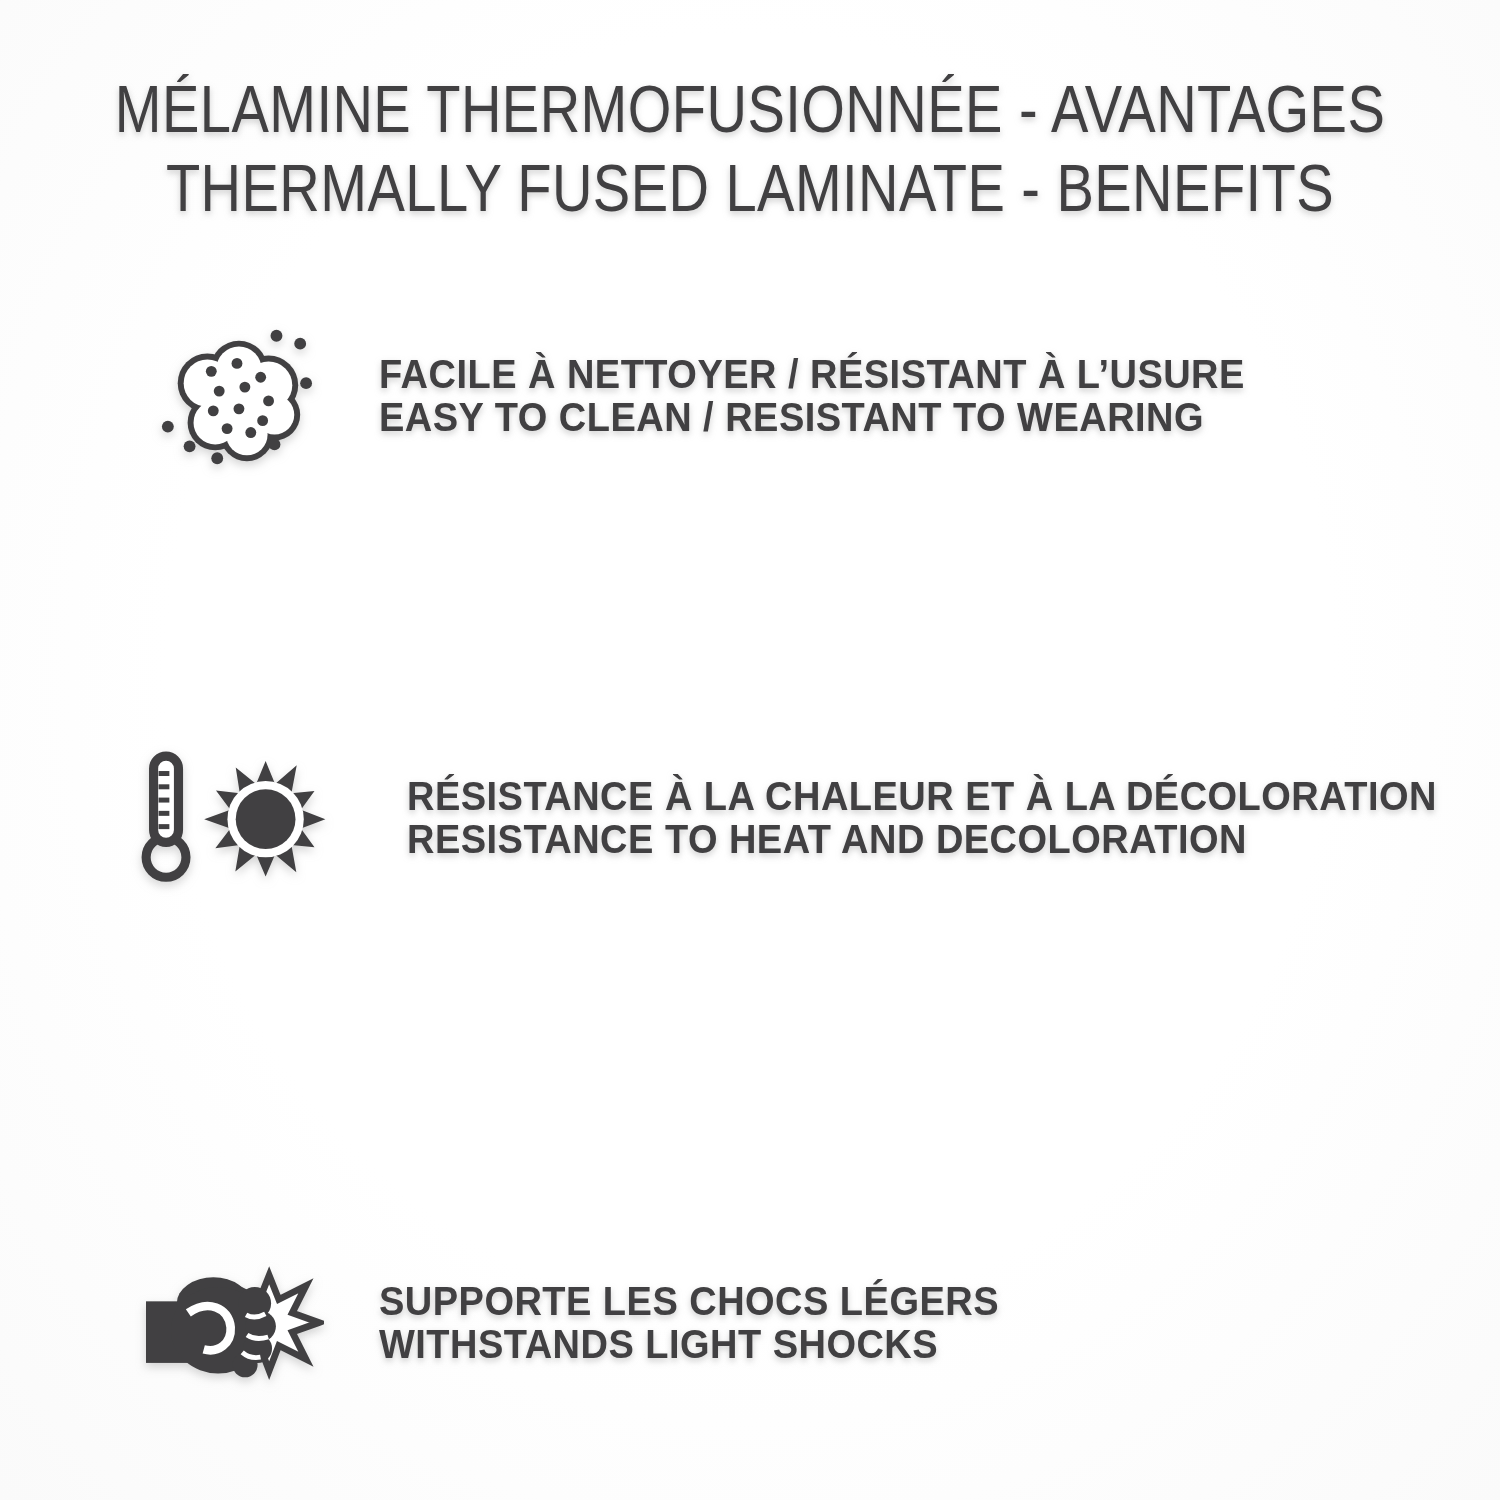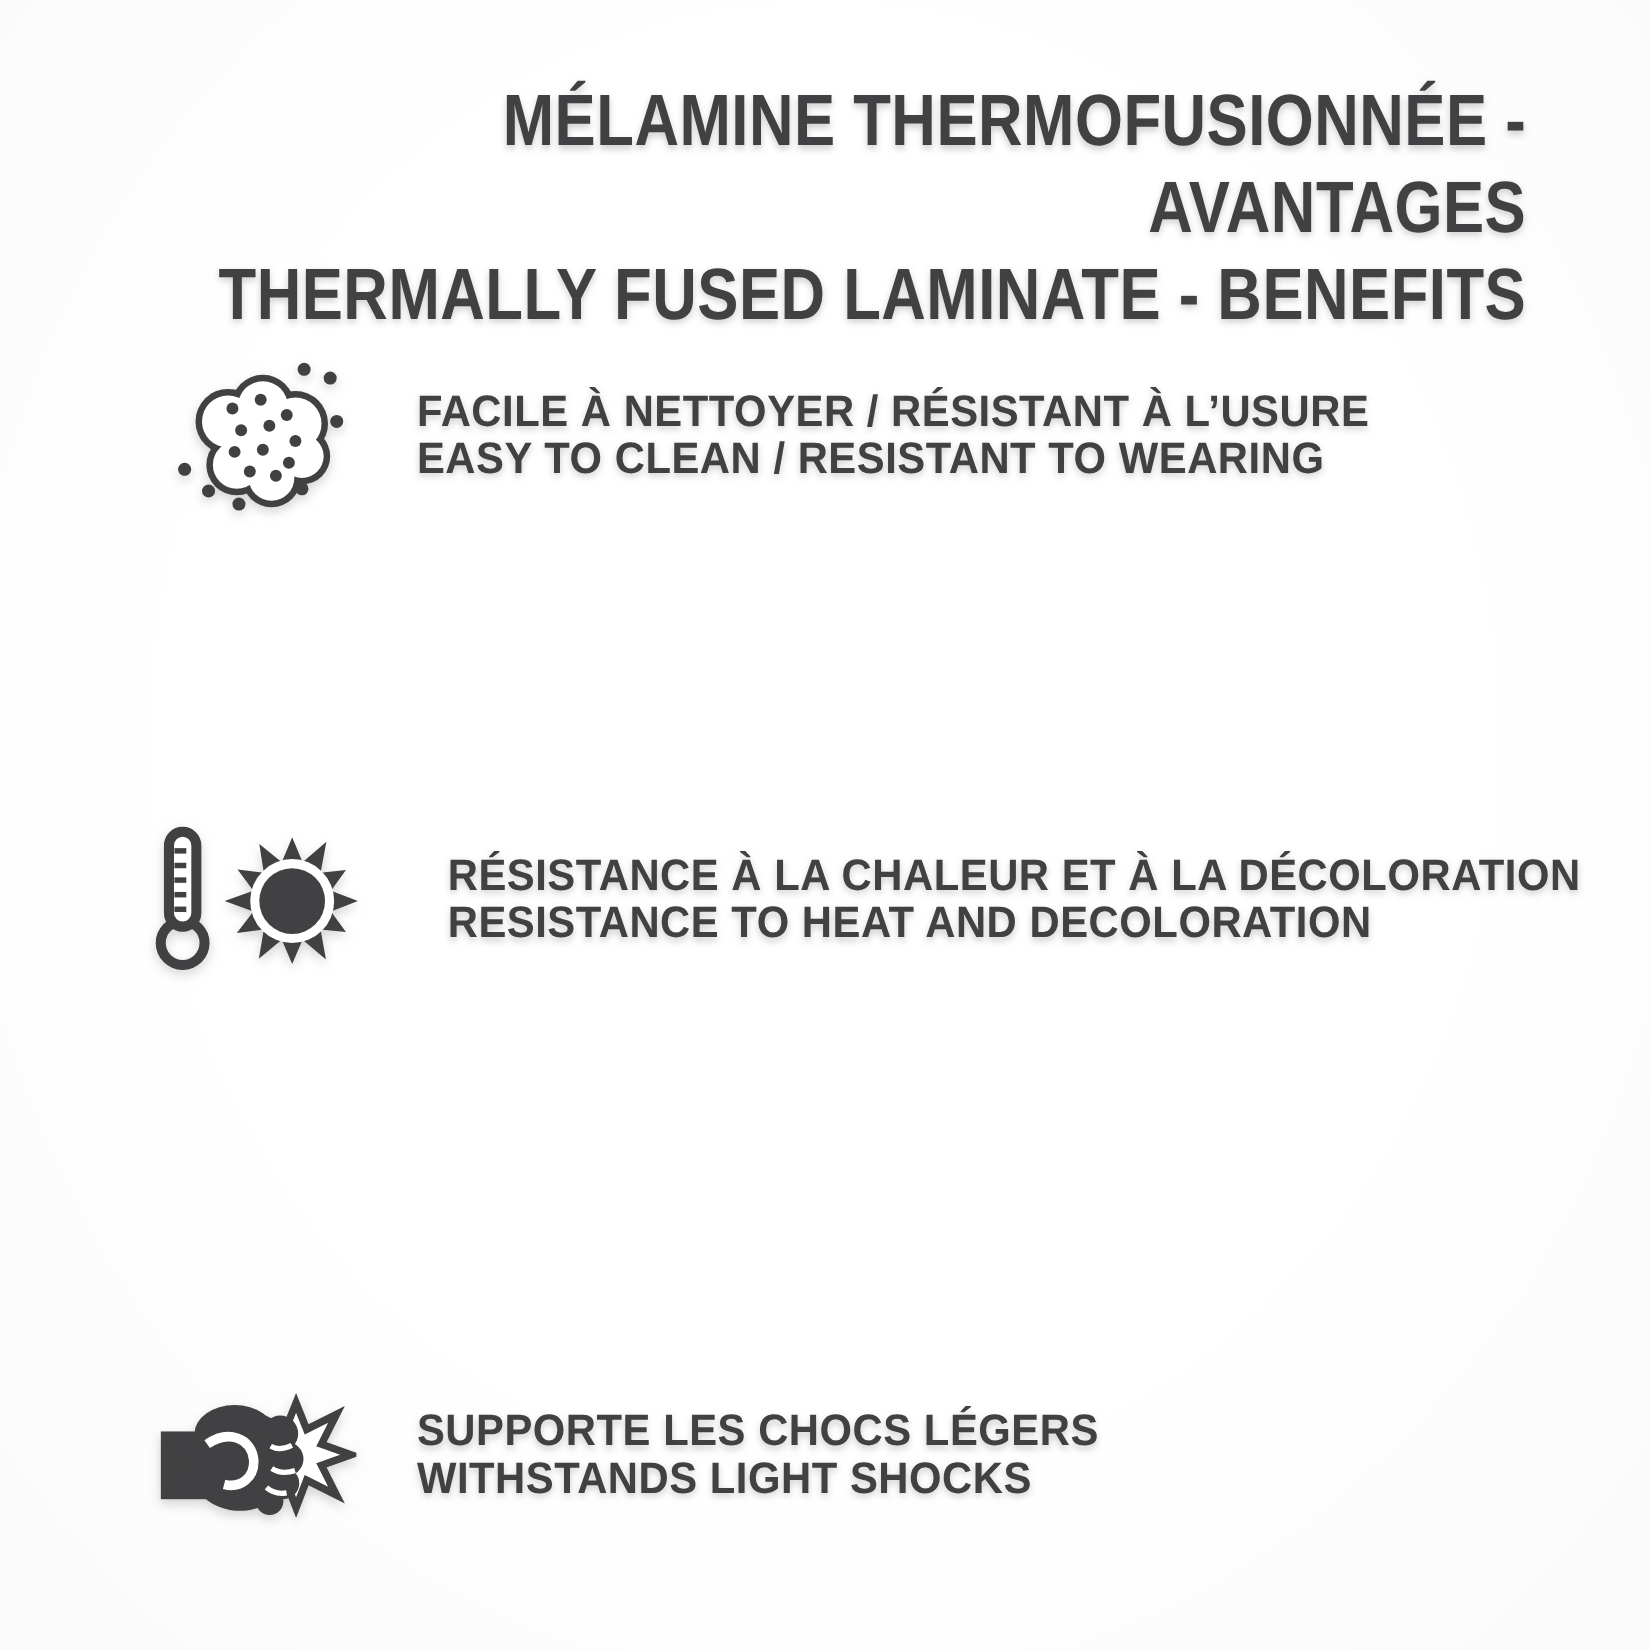--- a/index.html
+++ b/index.html
@@ -5,21 +5,21 @@
   html,body{margin:0;padding:0;}
   body{
     width:1500px;height:1500px;position:relative;overflow:hidden;
     background:#ffffff;
     font-family:"Liberation Sans", sans-serif;
     color:var(--ink,#414042);
   }
   .poster{position:absolute;inset:0;background:radial-gradient(ellipse at 50% 45%, #ffffff 55%, #fafafa 100%);}
   .title{
     position:absolute;top:70px;left:0;width:100%;
-    text-align:right;font-weight:bold;font-size:66px;line-height:79px;
+    text-align:center;font-weight:normal;font-size:66px;line-height:79px;
     letter-spacing:0.5px;
   }
   .title .line{display:block;transform:scaleX(0.85);transform-origin:50% 50%;}
   .soft-text{text-shadow:0 3px 7px rgba(165,165,165,0.55);}
   .row{position:absolute;left:4px;width:100%;height:175px;display:flex;align-items:center;padding-left:25px;}
   .icon-cell{flex:0 0 auto;width:195px;margin-left:108px;display:flex;justify-content:center;align-items:center;}
   .icon-cell svg{filter:drop-shadow(0 4px 5px rgba(168,168,168,0.5));}
   .text-cell{
     margin-left:47px;font-weight:bold;font-size:40px;line-height:43px;
     transform:scaleX(0.95);transform-origin:left center;white-space:nowrap;

